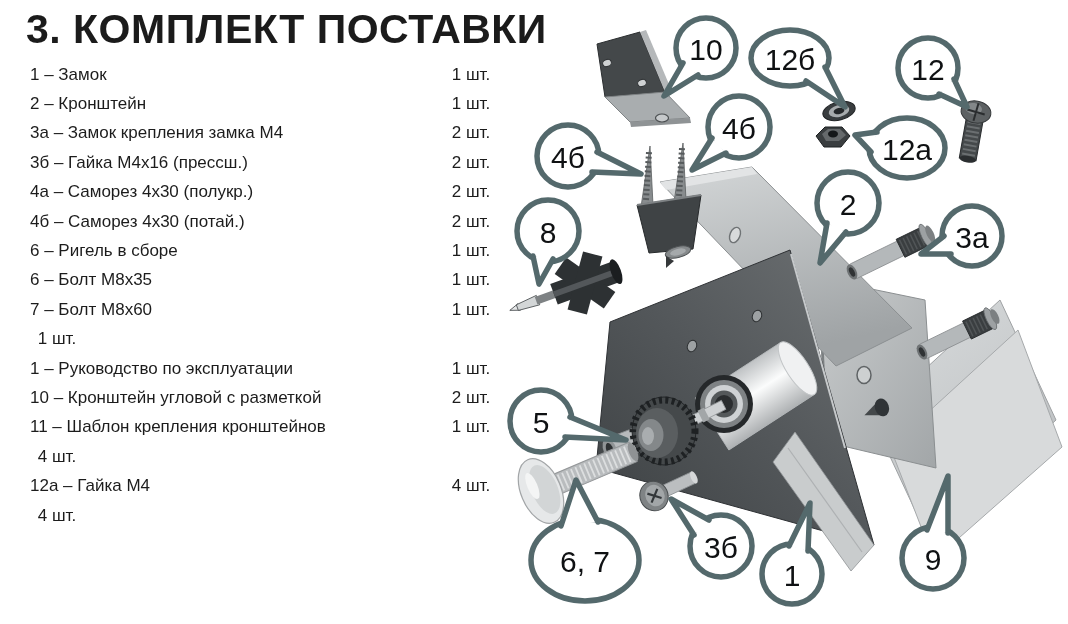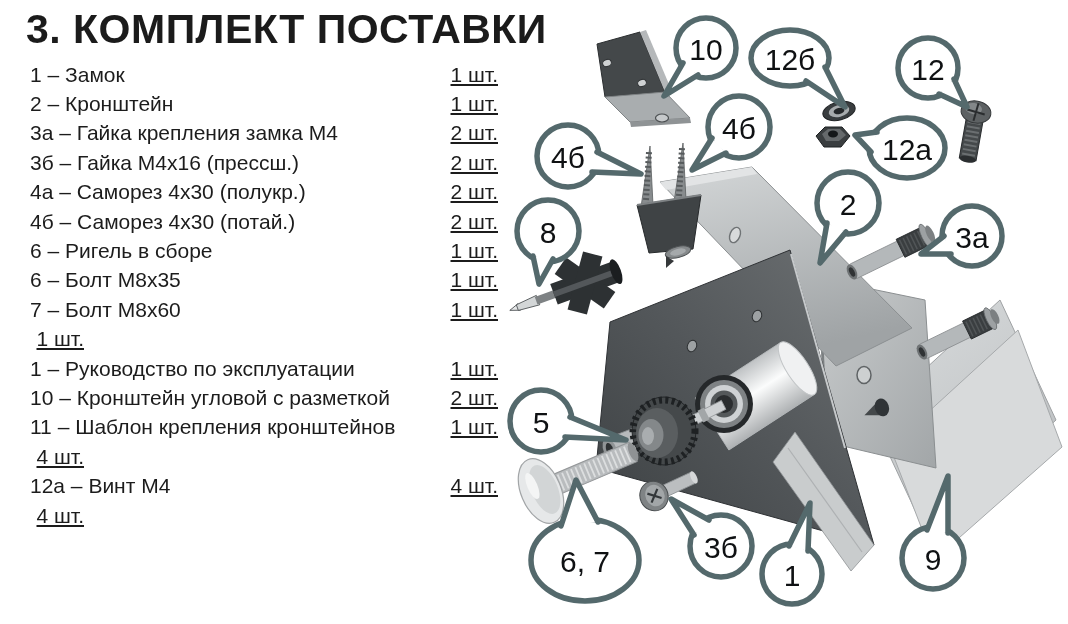--- a/index.html
+++ b/index.html
@@ -2,23 +2,23 @@
 <html><head>
 <meta charset="utf-8">
 <style>
   html,body{margin:0;padding:0;background:#ffffff;}
   .page{position:relative;width:1068px;height:624px;background:#ffffff;overflow:hidden;
         font-family:"Liberation Sans",sans-serif;}
   .title{position:absolute;left:26px;top:6px;margin:0;font-size:41px;font-weight:700;
          letter-spacing:.5px;color:#1b1b1b;white-space:nowrap;}
   .list{position:absolute;left:30px;top:60px;width:468px;}
   .row{display:flex;justify-content:space-between;align-items:center;height:29.4px;
-       font-size:21px;color:#1c1c1c;white-space:nowrap;}
+       font-size:17px;color:#1c1c1c;white-space:nowrap;}
   .lbl{flex:1;overflow:hidden;}
-  .qty{flex:0 0 54px;text-align:right;text-decoration:underline;}
+  .qty{flex:0 0 54px;text-align:center;}
   svg.diagram{position:absolute;left:0;top:0;}
   .cob{fill:#fff;stroke:#54696c;stroke-width:5.5;}
   .cot{fill:#fff;stroke:#54696c;stroke-width:5.5;stroke-linejoin:round;stroke-linecap:round;}
   .cotx{font-family:"Liberation Sans",sans-serif;font-size:30px;fill:#0f1113;
         text-anchor:middle;dominant-baseline:central;}
 </style>
 </head>
 <body>
 
 <div class="page">
@@ -28,21 +28,21 @@
   <div class="list">
     <div class="row">
         <span class="lbl">1 – Замок</span>
         <span class="qty">1 шт.</span>
       </div>
     <div class="row">
         <span class="lbl">2 – Кронштейн</span>
         <span class="qty">1 шт.</span>
       </div>
     <div class="row">
-        <span class="lbl">3а – Гайка крепления замка М4</span>
+        <span class="lbl">3а – Замок крепления замка М4</span>
         <span class="qty">2 шт.</span>
       </div>
     <div class="row">
         <span class="lbl">3б – Гайка М4х16 (прессш.)</span>
         <span class="qty">2 шт.</span>
       </div>
     <div class="row">
         <span class="lbl">4а – Саморез 4х30 (полукр.)</span>
         <span class="qty">2 шт.</span>
       </div>
@@ -74,21 +74,21 @@
         <span class="qty">2 шт.</span>
       </div>
     <div class="row">
         <span class="lbl">11 – Шаблон крепления кронштейнов</span>
         <span class="qty">1 шт.</span>
       </div>
     <div class="row">
         <span class="qty">4 шт.</span>
       </div>
     <div class="row">
-        <span class="lbl">12а – Винт М4</span>
+        <span class="lbl">12а – Гайка М4</span>
         <span class="qty">4 шт.</span>
       </div>
     <div class="row">
         <span class="qty">4 шт.</span>
       </div>
   </div>
 
   <svg class="diagram" width="1068" height="624" viewBox="0 0 1068 624">
     <defs>
       <linearGradient id="gArm" x1="0" y1="0" x2="0.3" y2="1">

